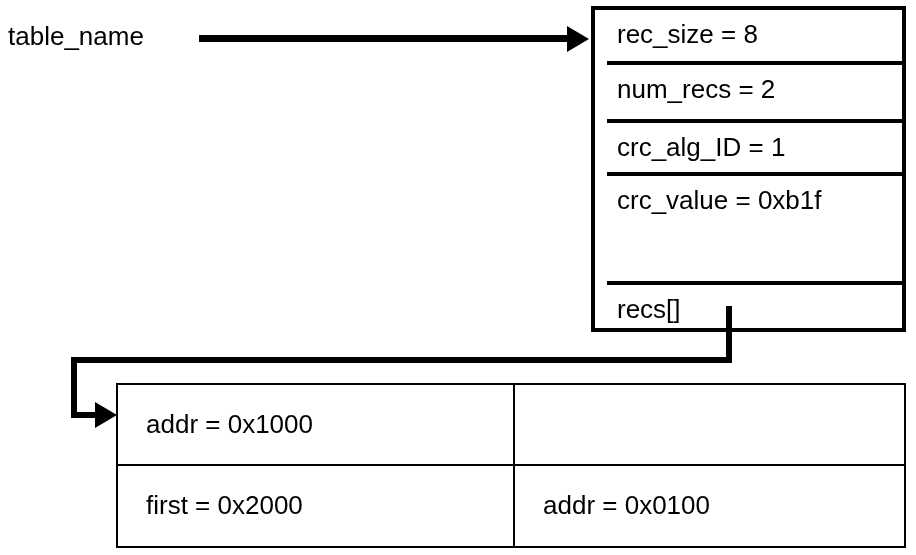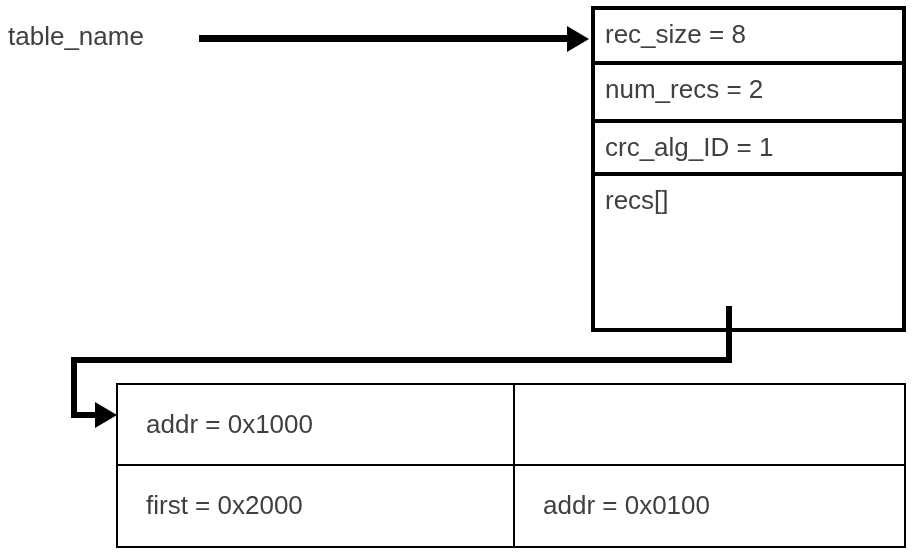--- a/index.html
+++ b/index.html
@@ -6,21 +6,21 @@
     margin: 0;
     padding: 0;
     background: #ffffff;
   }
   #canvas {
     position: relative;
     width: 916px;
     height: 555px;
     background: #ffffff;
     font-family: "Liberation Sans", sans-serif;
-    color: #404040;
+    color: #000000;
     overflow: hidden;
   }
 
   
   .caption {
     position: absolute;
     left: 8px;
     top: 14px;
     width: 560px;
     font-size: 26px;
@@ -43,20 +43,21 @@
   }
   .struct-row {
     position: relative;
     box-sizing: border-box;
     border-bottom: 4px solid #000000;
     padding-left: 10px;
     font-size: 26px;
     line-height: 49px;
     white-space: nowrap;
     overflow: hidden;
+    margin-left: 12px;
   }
   .struct-row.r0 { height: 55px; }
   .struct-row.r1 { height: 58px; }
   .struct-row.r2 { height: 53px; }
   .struct-row.r3 { height: 109px; }
   .struct-row.r4 { height: 48px; border-bottom: none; }
 
   
   .recs-table {
     position: absolute;
@@ -110,20 +111,21 @@
     <div class="caption-line1">table_name</div>
   </div>
 
   <div class="seg" style="left:199px; top:35px; width:370px; height:7px;"></div>
   <div class="arrowhead-right" style="left:567px; top:26px;"></div>
 
   <div class="struct-box">
     <div class="struct-row r0">rec_size = 8</div>
     <div class="struct-row r1">num_recs = 2</div>
     <div class="struct-row r2">crc_alg_ID = 1</div>
+    <div class="struct-row r3">crc_value = 0xb1f</div>
     <div class="struct-row r4">recs[]</div>
   </div>
 
   <div class="seg" style="left:726px; top:306px; width:6px; height:57px;"></div>
   <div class="seg" style="left:71px; top:357px; width:661px; height:6px;"></div>
   <div class="seg" style="left:71px; top:357px; width:6px; height:61px;"></div>
   <div class="seg" style="left:71px; top:412px; width:26px; height:6px;"></div>
   <div class="arrowhead-right" style="left:95px; top:402px;"></div>
 
   <div class="recs-table">

